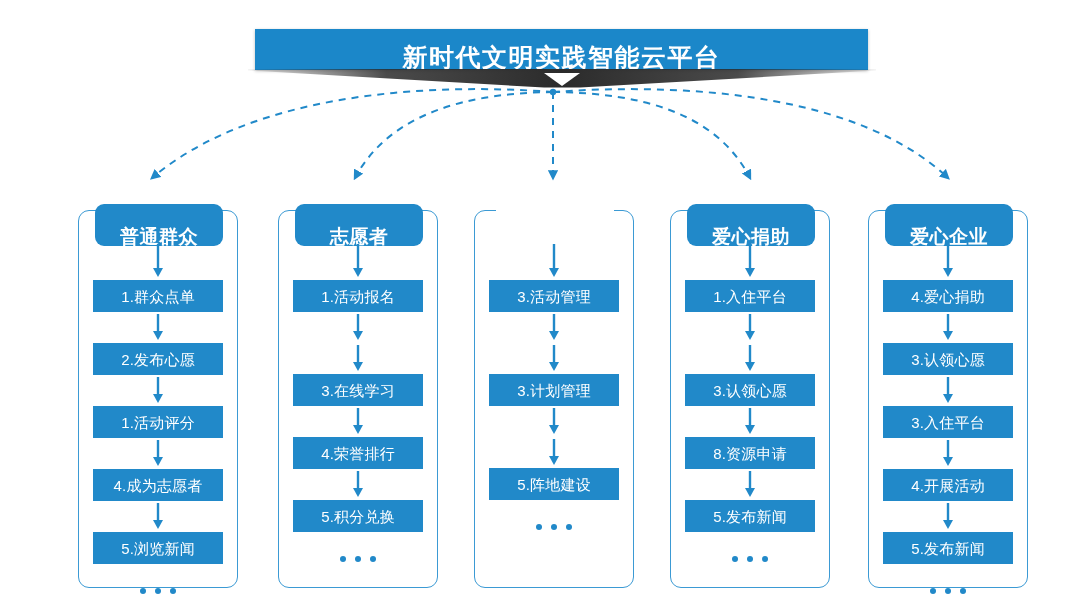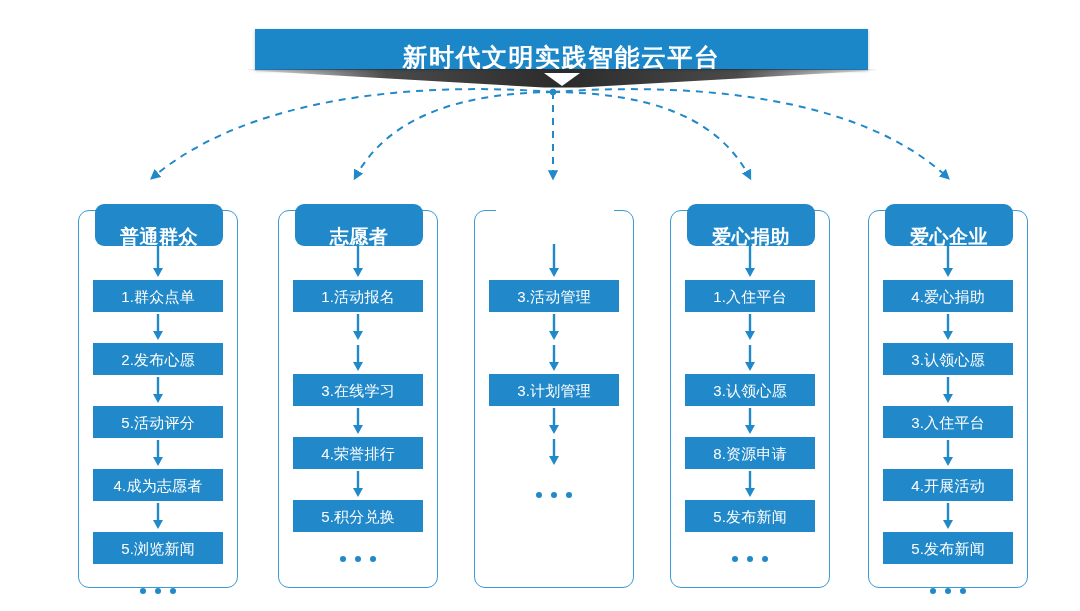--- a/index.html
+++ b/index.html
@@ -241,21 +241,21 @@
         <div class="step-box">
             <span class="step-label">2.发布心愿</span>
           </div>
         <div class="step-arrow">
           <svg width="12" height="27" viewBox="0 0 12 27">
               <path d="M6,0 L6,18" stroke="#2189c9" stroke-width="2.4" fill="none"></path>
               <path d="M1,17 L11,17 L6,26 Z" fill="#2189c9"></path>
             </svg>
         </div>
         <div class="step-box">
-            <span class="step-label">5.活动评分</span>
+            <span class="step-label">1.活动评分</span>
           </div>
         <div class="step-arrow">
           <svg width="12" height="27" viewBox="0 0 12 27">
               <path d="M6,0 L6,18" stroke="#2189c9" stroke-width="2.4" fill="none"></path>
               <path d="M1,17 L11,17 L6,26 Z" fill="#2189c9"></path>
             </svg>
         </div>
         <div class="step-box">
             <span class="step-label">4.成为志愿者</span>
           </div>
@@ -366,20 +366,23 @@
               <path d="M6,0 L6,18" stroke="#2189c9" stroke-width="2.4" fill="none"></path>
               <path d="M1,17 L11,17 L6,26 Z" fill="#2189c9"></path>
             </svg>
         </div>
         <div class="step-arrow">
           <svg width="12" height="27" viewBox="0 0 12 27">
               <path d="M6,0 L6,18" stroke="#2189c9" stroke-width="2.4" fill="none"></path>
               <path d="M1,17 L11,17 L6,26 Z" fill="#2189c9"></path>
             </svg>
         </div>
+        <div class="step-box">
+            <span class="step-label">5.阵地建设</span>
+          </div>
         <div class="ellipsis">
           <span class="dot"></span>
           <span class="dot"></span>
           <span class="dot"></span>
         </div>
       </div>
     </div>
 
     <div class="column" style="left:670px">
       <div class="col-body"></div>

